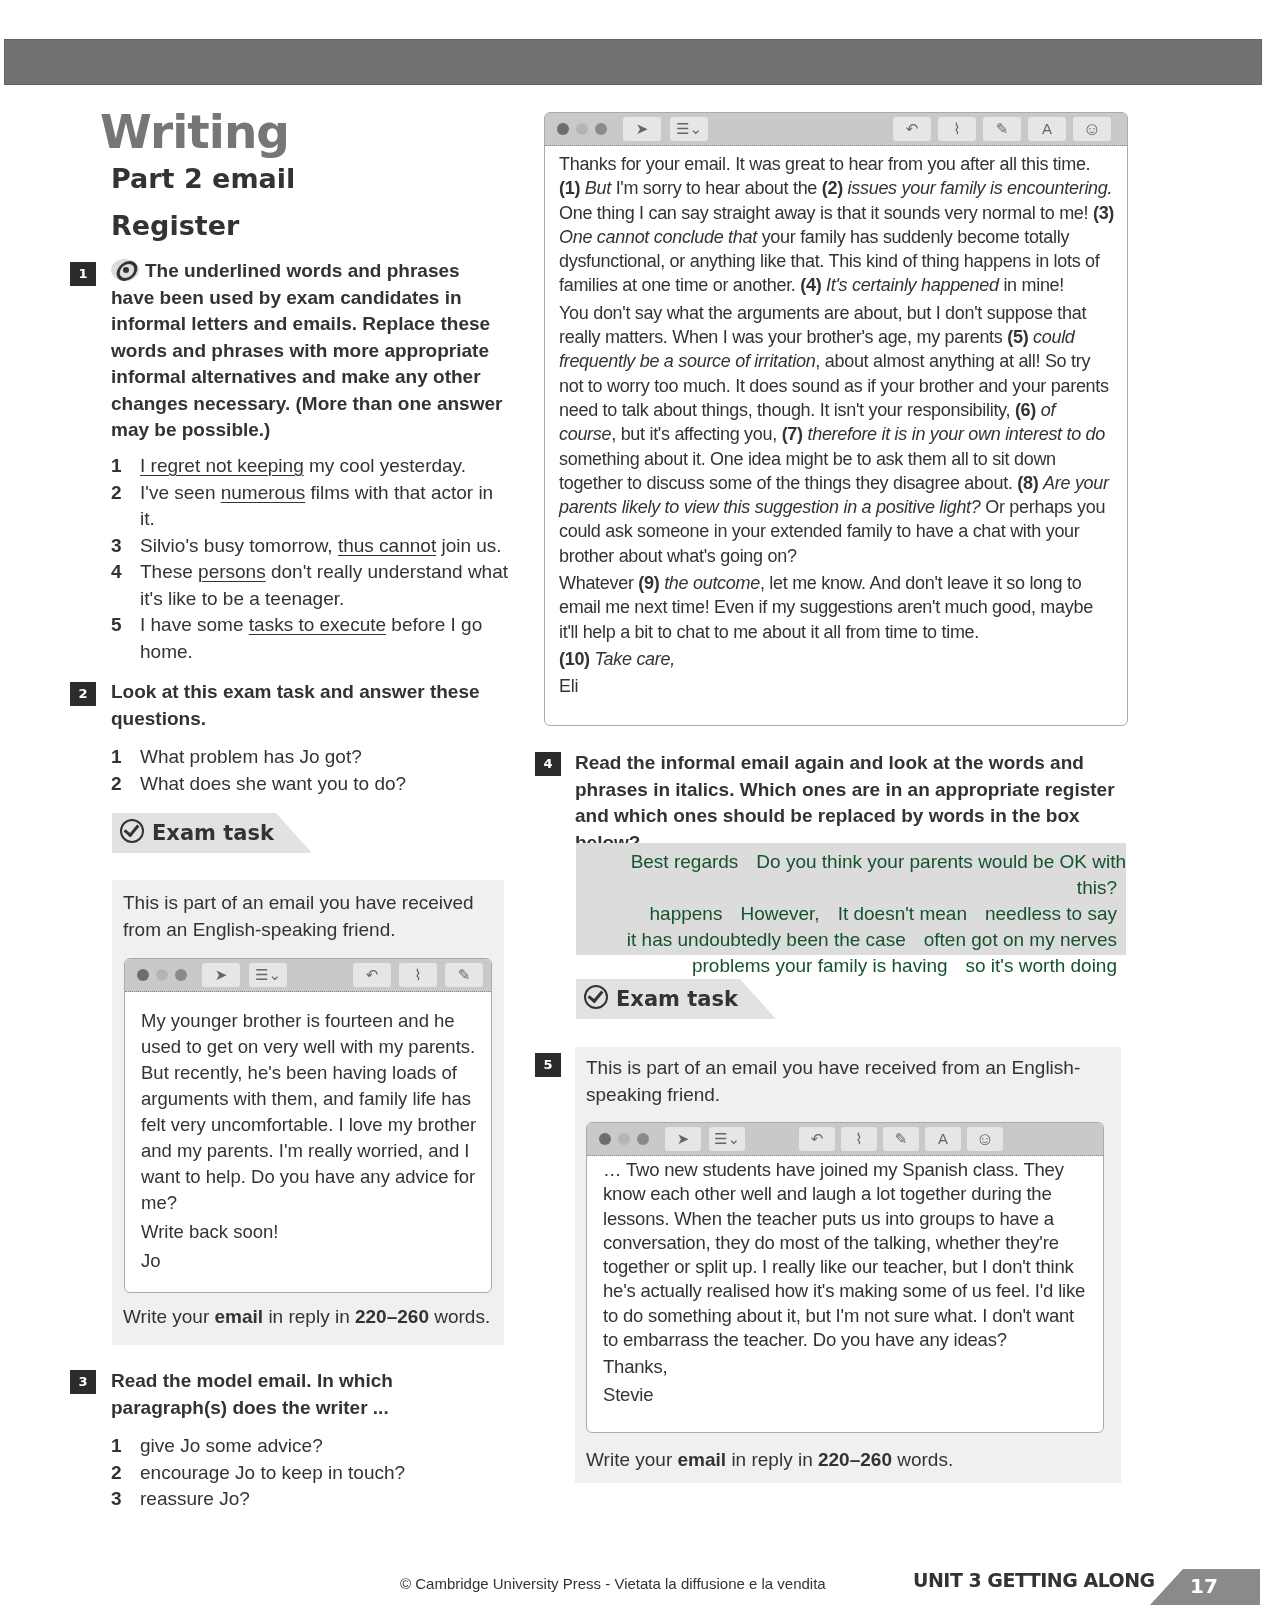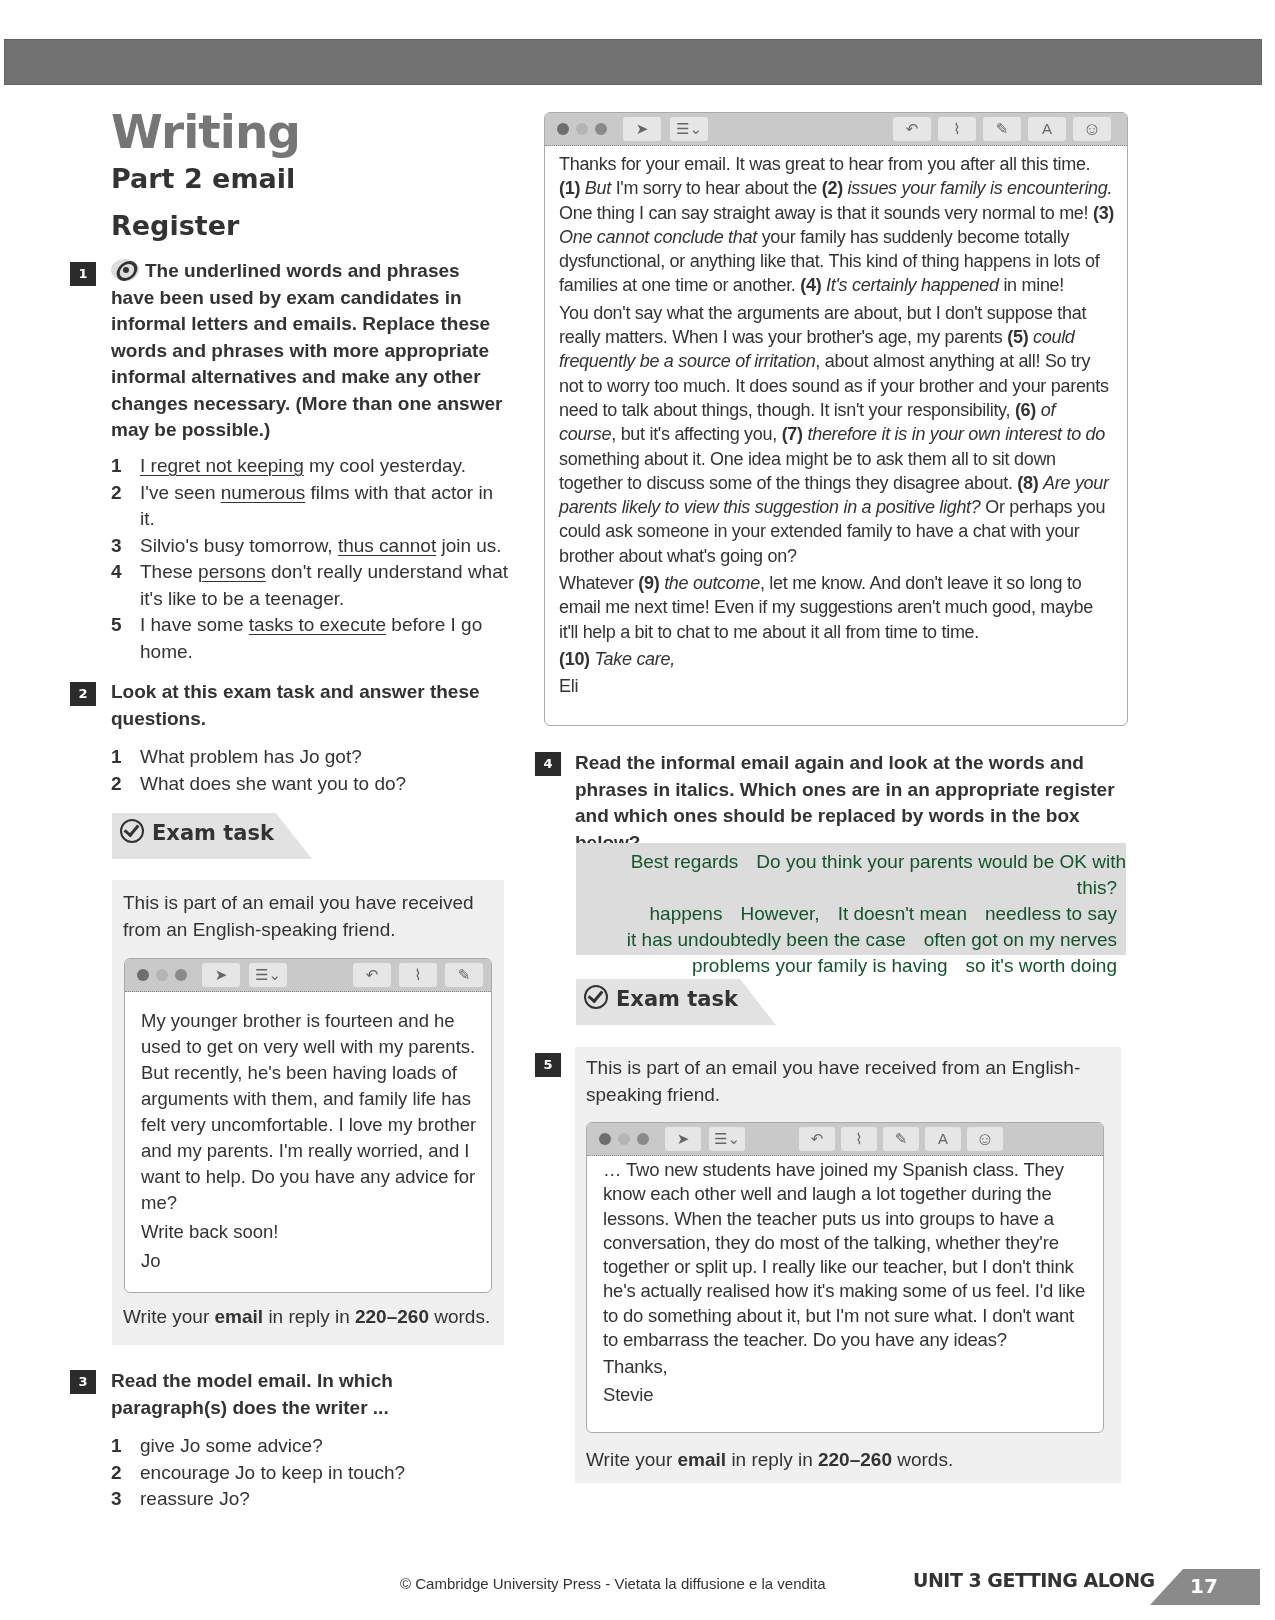--- a/index.html
+++ b/index.html
@@ -1,35 +1,35 @@
 <!DOCTYPE html>
 <html><head>
 <meta charset="utf-8">
 <style>
   html, body { margin:0; padding:0; }
   body { width:1275px; height:1620px; position:relative; background:#ffffff; color:#2a2a2a;
          font-family:"Liberation Sans", sans-serif; overflow:hidden; }
   .banner { position:absolute; left:4px; top:39px; width:1256px; height:44px; background:#727272;
             border:1px dotted #555; }
-  .title { position:absolute; left:111px; top:104px; font-family:"DejaVu Sans", sans-serif; font-weight:bold;
+  .title { position:absolute; left:100px; top:104px; font-family:"DejaVu Sans", sans-serif; font-weight:bold;
            font-size:47px; color:#767676; letter-spacing:-1px; }
   .h2 { position:absolute; left:111px; font-family:"DejaVu Sans", sans-serif; font-weight:bold; font-size:27px; color:#333; }
   .num { position:absolute; width:26px; height:24px; background:#2b2b2b; color:#fff; font-weight:bold;
          font-size:13px; text-align:center; line-height:24px; font-family:"DejaVu Sans", sans-serif; }
   .instr { position:absolute; font-weight:bold; font-size:19px; line-height:26.5px; color:#333; }
   .list { position:absolute; font-size:19px; line-height:26.5px; margin:0; padding:0; list-style:none; color:#333; }
   .list li { position:relative; padding-left:29px; }
   .list li .n { position:absolute; left:0; font-weight:bold; }
   u { text-decoration-thickness:1px; text-underline-offset:3px; }
   .eye-icon { display:inline-block; width:28px; height:22px; border-radius:50%; background:#ddd;
               vertical-align:-4px; margin-right:6px; position:relative; }
   .eye-icon:before { content:""; position:absolute; left:6px; top:2px; width:14px; height:14px;
                      border:3px solid #333; border-radius:50%; transform:skewX(-15deg); }
   .eye-icon:after { content:""; position:absolute; left:12px; top:8px; width:6px; height:6px; background:#333; border-radius:50%; }
-  .exam-banner { position:absolute; height:46px; background:#e2e2e2; 
+  .exam-banner { position:absolute; height:40px; background:#e2e2e2; 
                  clip-path:polygon(0 0, 82% 0, 100% 100%, 0 100%); }
   .exam-label { position:absolute; left:8px; top:6px; font-family:"DejaVu Sans", sans-serif; font-weight:bold; font-size:21px; color:#333; }
   .check-icon { display:inline-block; width:20px; height:20px; border:2.5px solid #333; border-radius:50%;
                 vertical-align:-3px; margin-right:8px; position:relative; }
   .check-icon:after { content:""; position:absolute; left:5px; top:1px; width:6px; height:11px;
                       border-right:3px solid #333; border-bottom:3px solid #333; transform:rotate(40deg); }
   .panel { position:absolute; background:#f0f0f0; }
   .panel-text { position:absolute; font-size:19px; line-height:26.5px; color:#333; }
   .email { position:absolute; background:#fff; border:1.5px solid #aaa; border-radius:6px; overflow:hidden; }
   .toolbar { height:32px; background:#c9c9c9; border-bottom:1px dotted #888; position:relative; }

